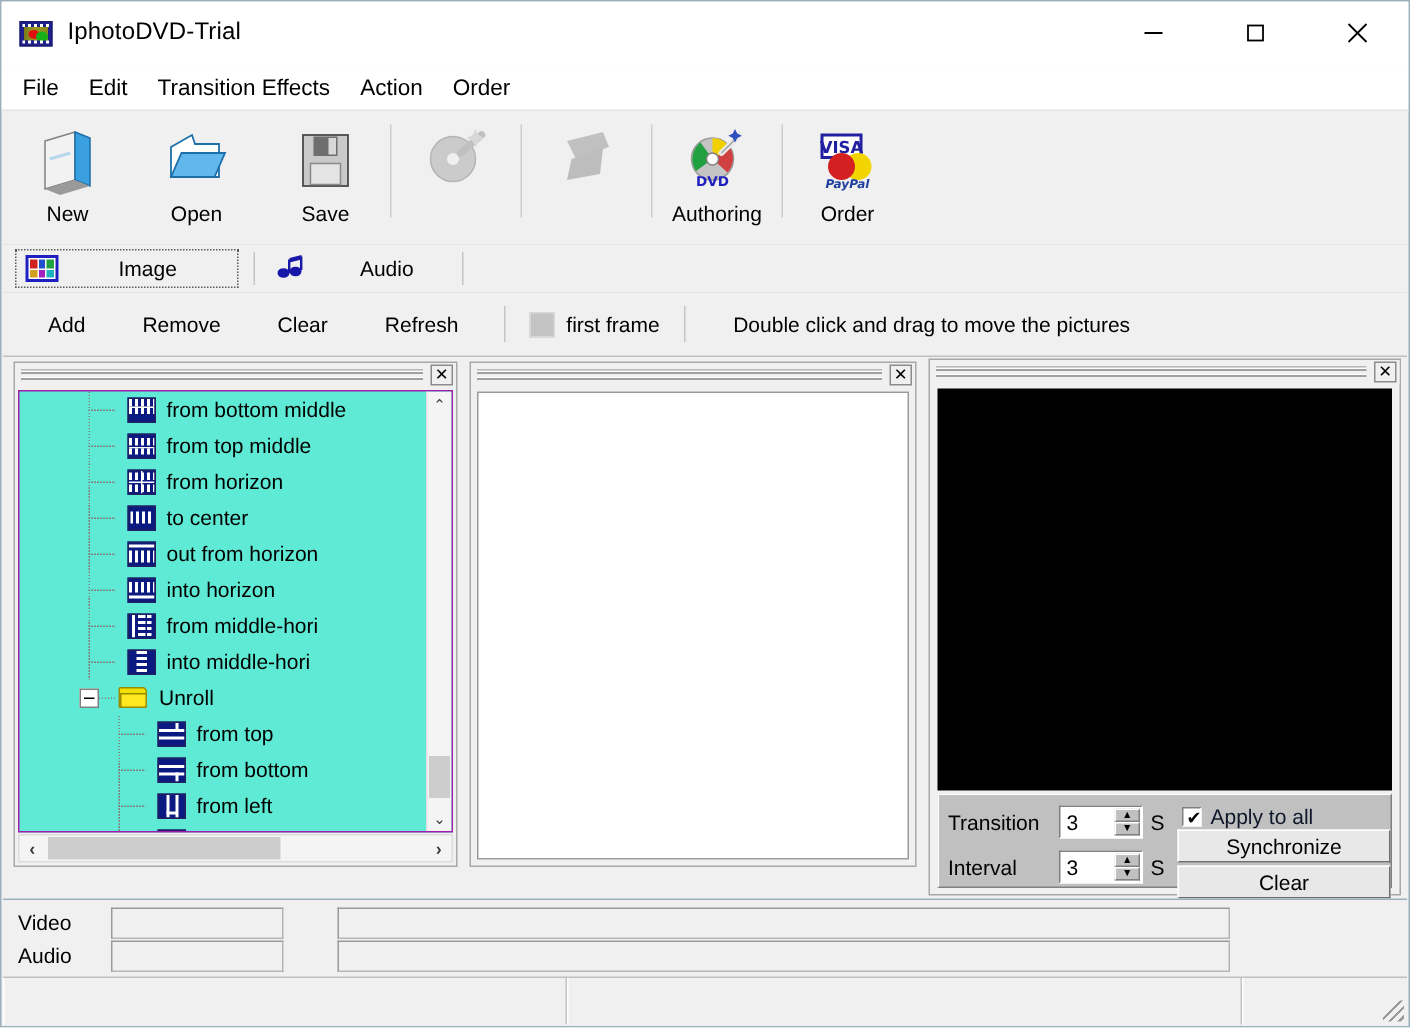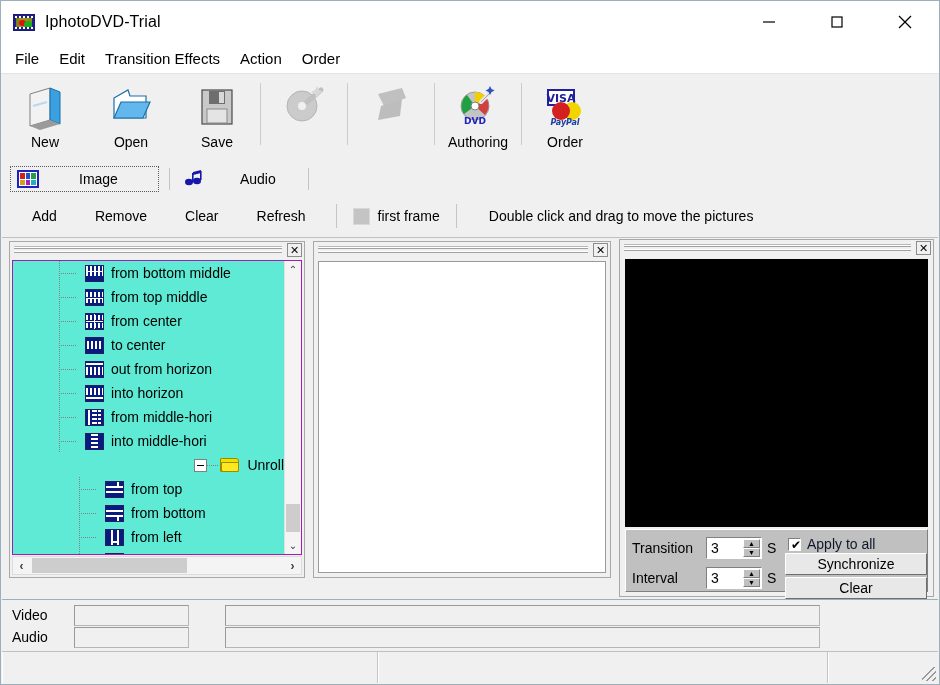--- a/index.html
+++ b/index.html
@@ -195,21 +195,21 @@
   }
   .tdots.last::before { bottom: 12px; }
   .tico {
     width: 19px; height: 17px; flex: none; margin-right: 7px;
     border: 1px solid #202060; box-sizing: border-box;
     background: #0a1a80; position: relative; overflow: hidden;
   }
   .tico .w { position: absolute; background: #ffffff; }
   .tlbl { font-size: 14px; color: #000; }
 
-  .folderrow { height: 24px; display: flex; align-items: center; justify-content: flex-end; }
+  .folderrow { height: 24px; display: flex; align-items: center; }
   .expander {
     width: 13px; height: 13px; flex: none; margin-left: 40px;
     border: 1px solid #808080; background: #ffffff; box-sizing: border-box;
     position: relative;
   }
   .expander::before {
     content: ""; position: absolute; left: 2px; right: 2px; top: 5px; height: 1px; background: #000;
   }
   .folderline {
     width: 13px; height: 24px; flex: none; position: relative;
@@ -588,21 +588,21 @@
 
         <div class="trow">
           <span class="indent" style="width:46px"></span>
           <span class="tdots"></span>
           <span class="tico">
             <span class="w" style="left:0;right:0;top:1px;height:5px;background:repeating-linear-gradient(90deg,#fff 0 2px,#0a1a80 2px 4px)"></span>
             <span class="w" style="left:0;right:0;top:7px;height:1px"></span>
             <span class="w" style="left:0;right:0;top:9px;height:5px;background:repeating-linear-gradient(90deg,#fff 0 2px,#0a1a80 2px 4px)"></span>
             <span class="w" style="left:8px;width:1px;top:0;bottom:0"></span>
           </span>
-          <span class="tlbl">from center</span>
+          <span class="tlbl">from horizon</span>
         </div>
 
         <div class="trow">
           <span class="indent" style="width:46px"></span>
           <span class="tdots"></span>
           <span class="tico">
             <span class="w" style="left:1px;right:1px;top:3px;height:8px;background:repeating-linear-gradient(90deg,#fff 0 2px,#0a1a80 2px 4px)"></span>
           </span>
           <span class="tlbl">to center</span>
         </div>

